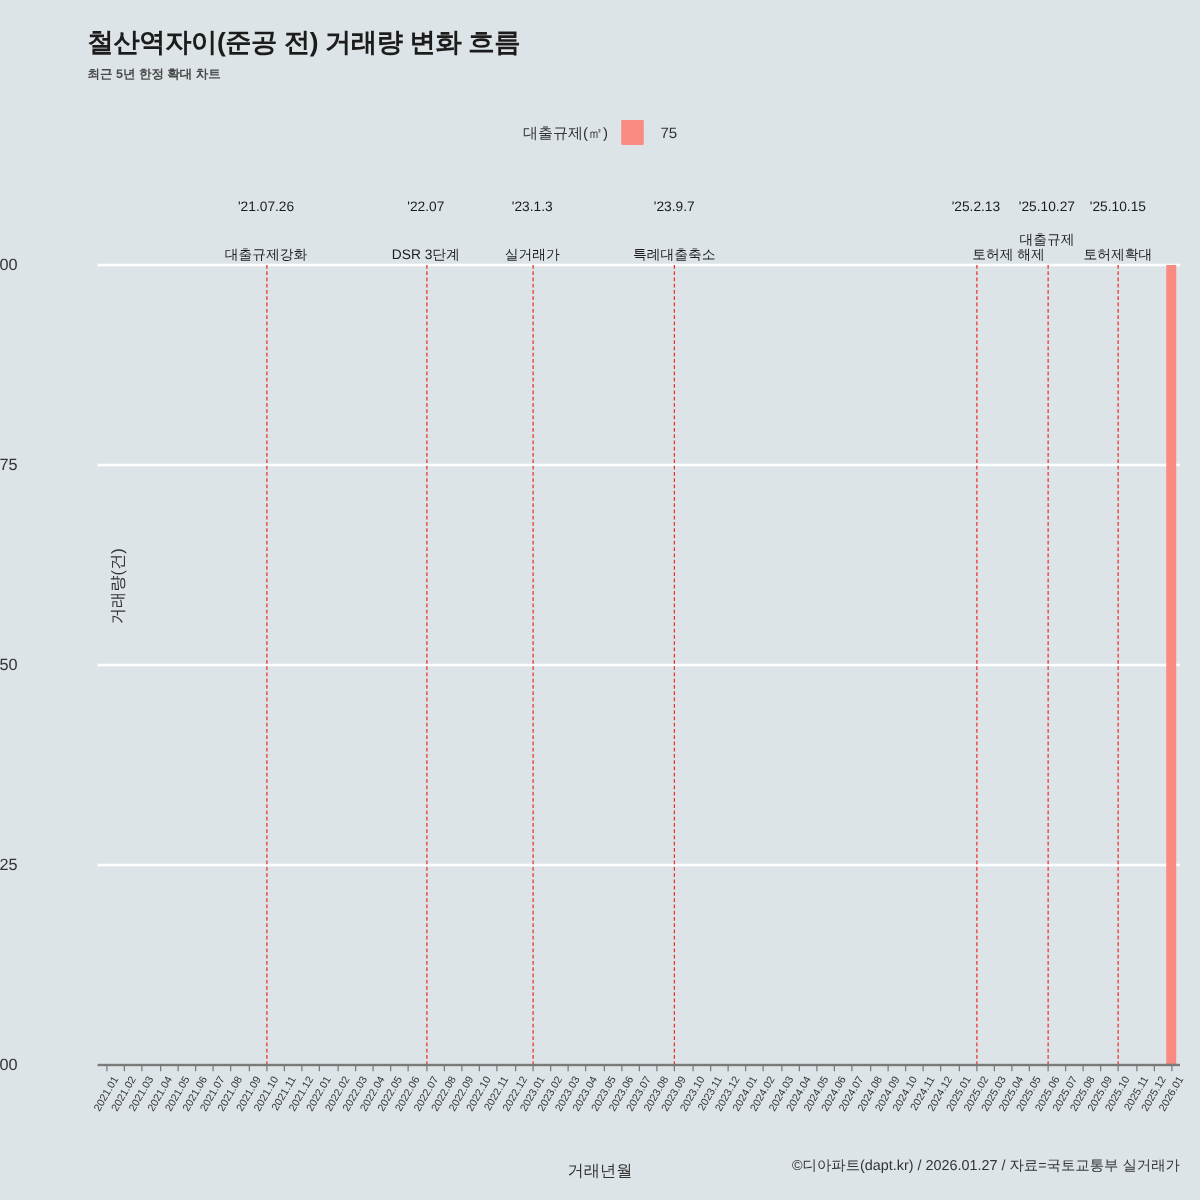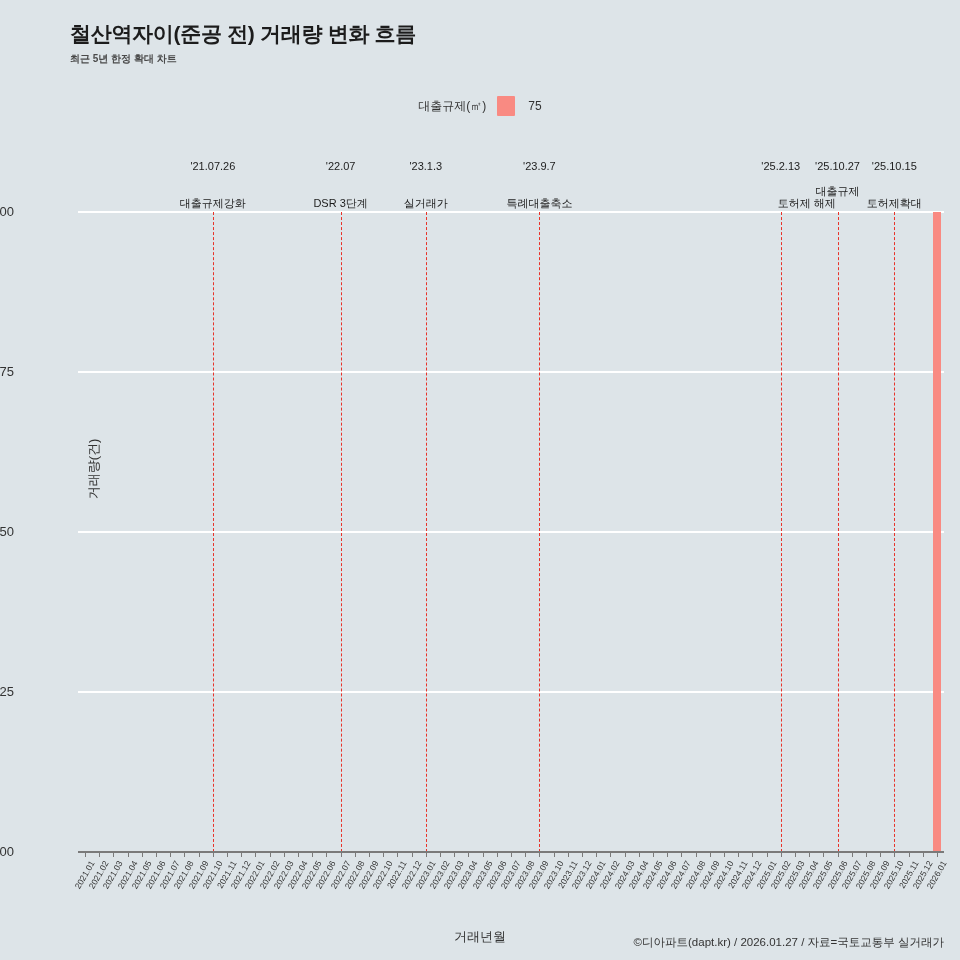--- a/index.html
+++ b/index.html
@@ -132,21 +132,21 @@
     left: -6px; top: 460px;
     width: 200px;
     text-align: center;
     font-size: 13px;
     color: #333;
     transform: rotate(-90deg);
     transform-origin: center center;
   }
   #footer {
     position: absolute;
-    right: 16px; bottom: 10px;
+    right: 16px; bottom: 20px;
     font-size: 11.5px;
     color: #333;
   }
 </style>
 </head>
 <body>
 
 <div id="root">
 
   <div id="title">철산역자이(준공 전) 거래량 변화 흐름</div>

